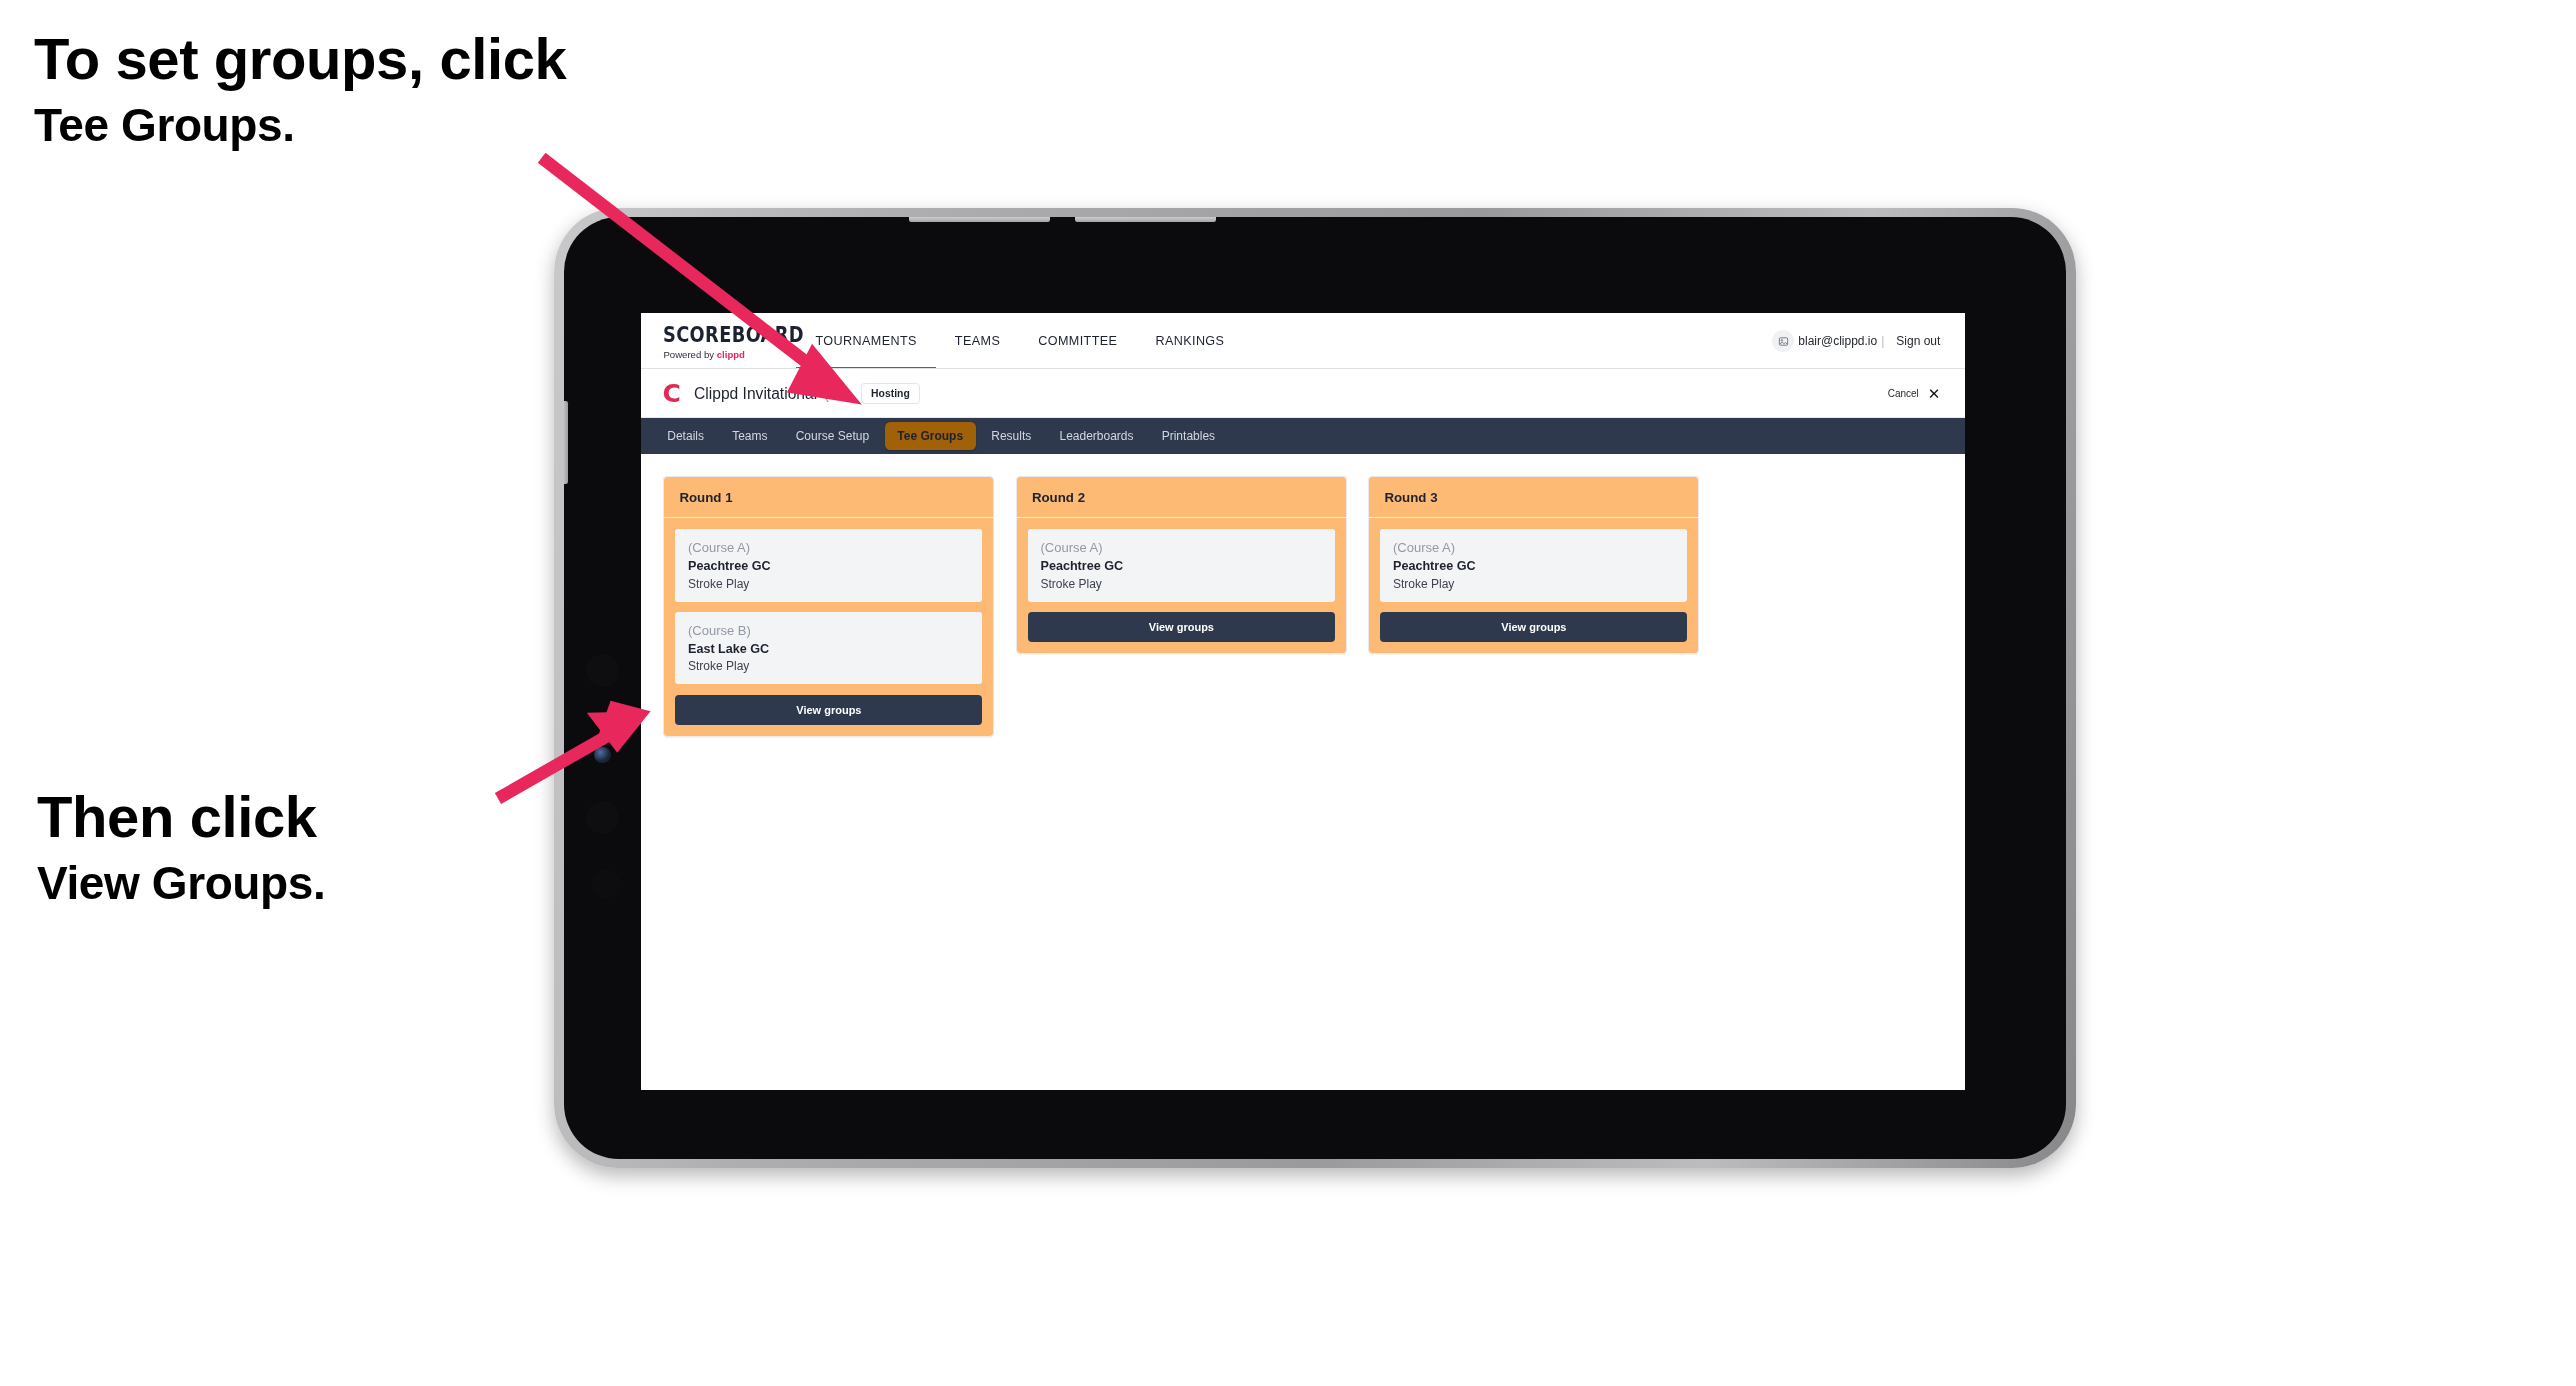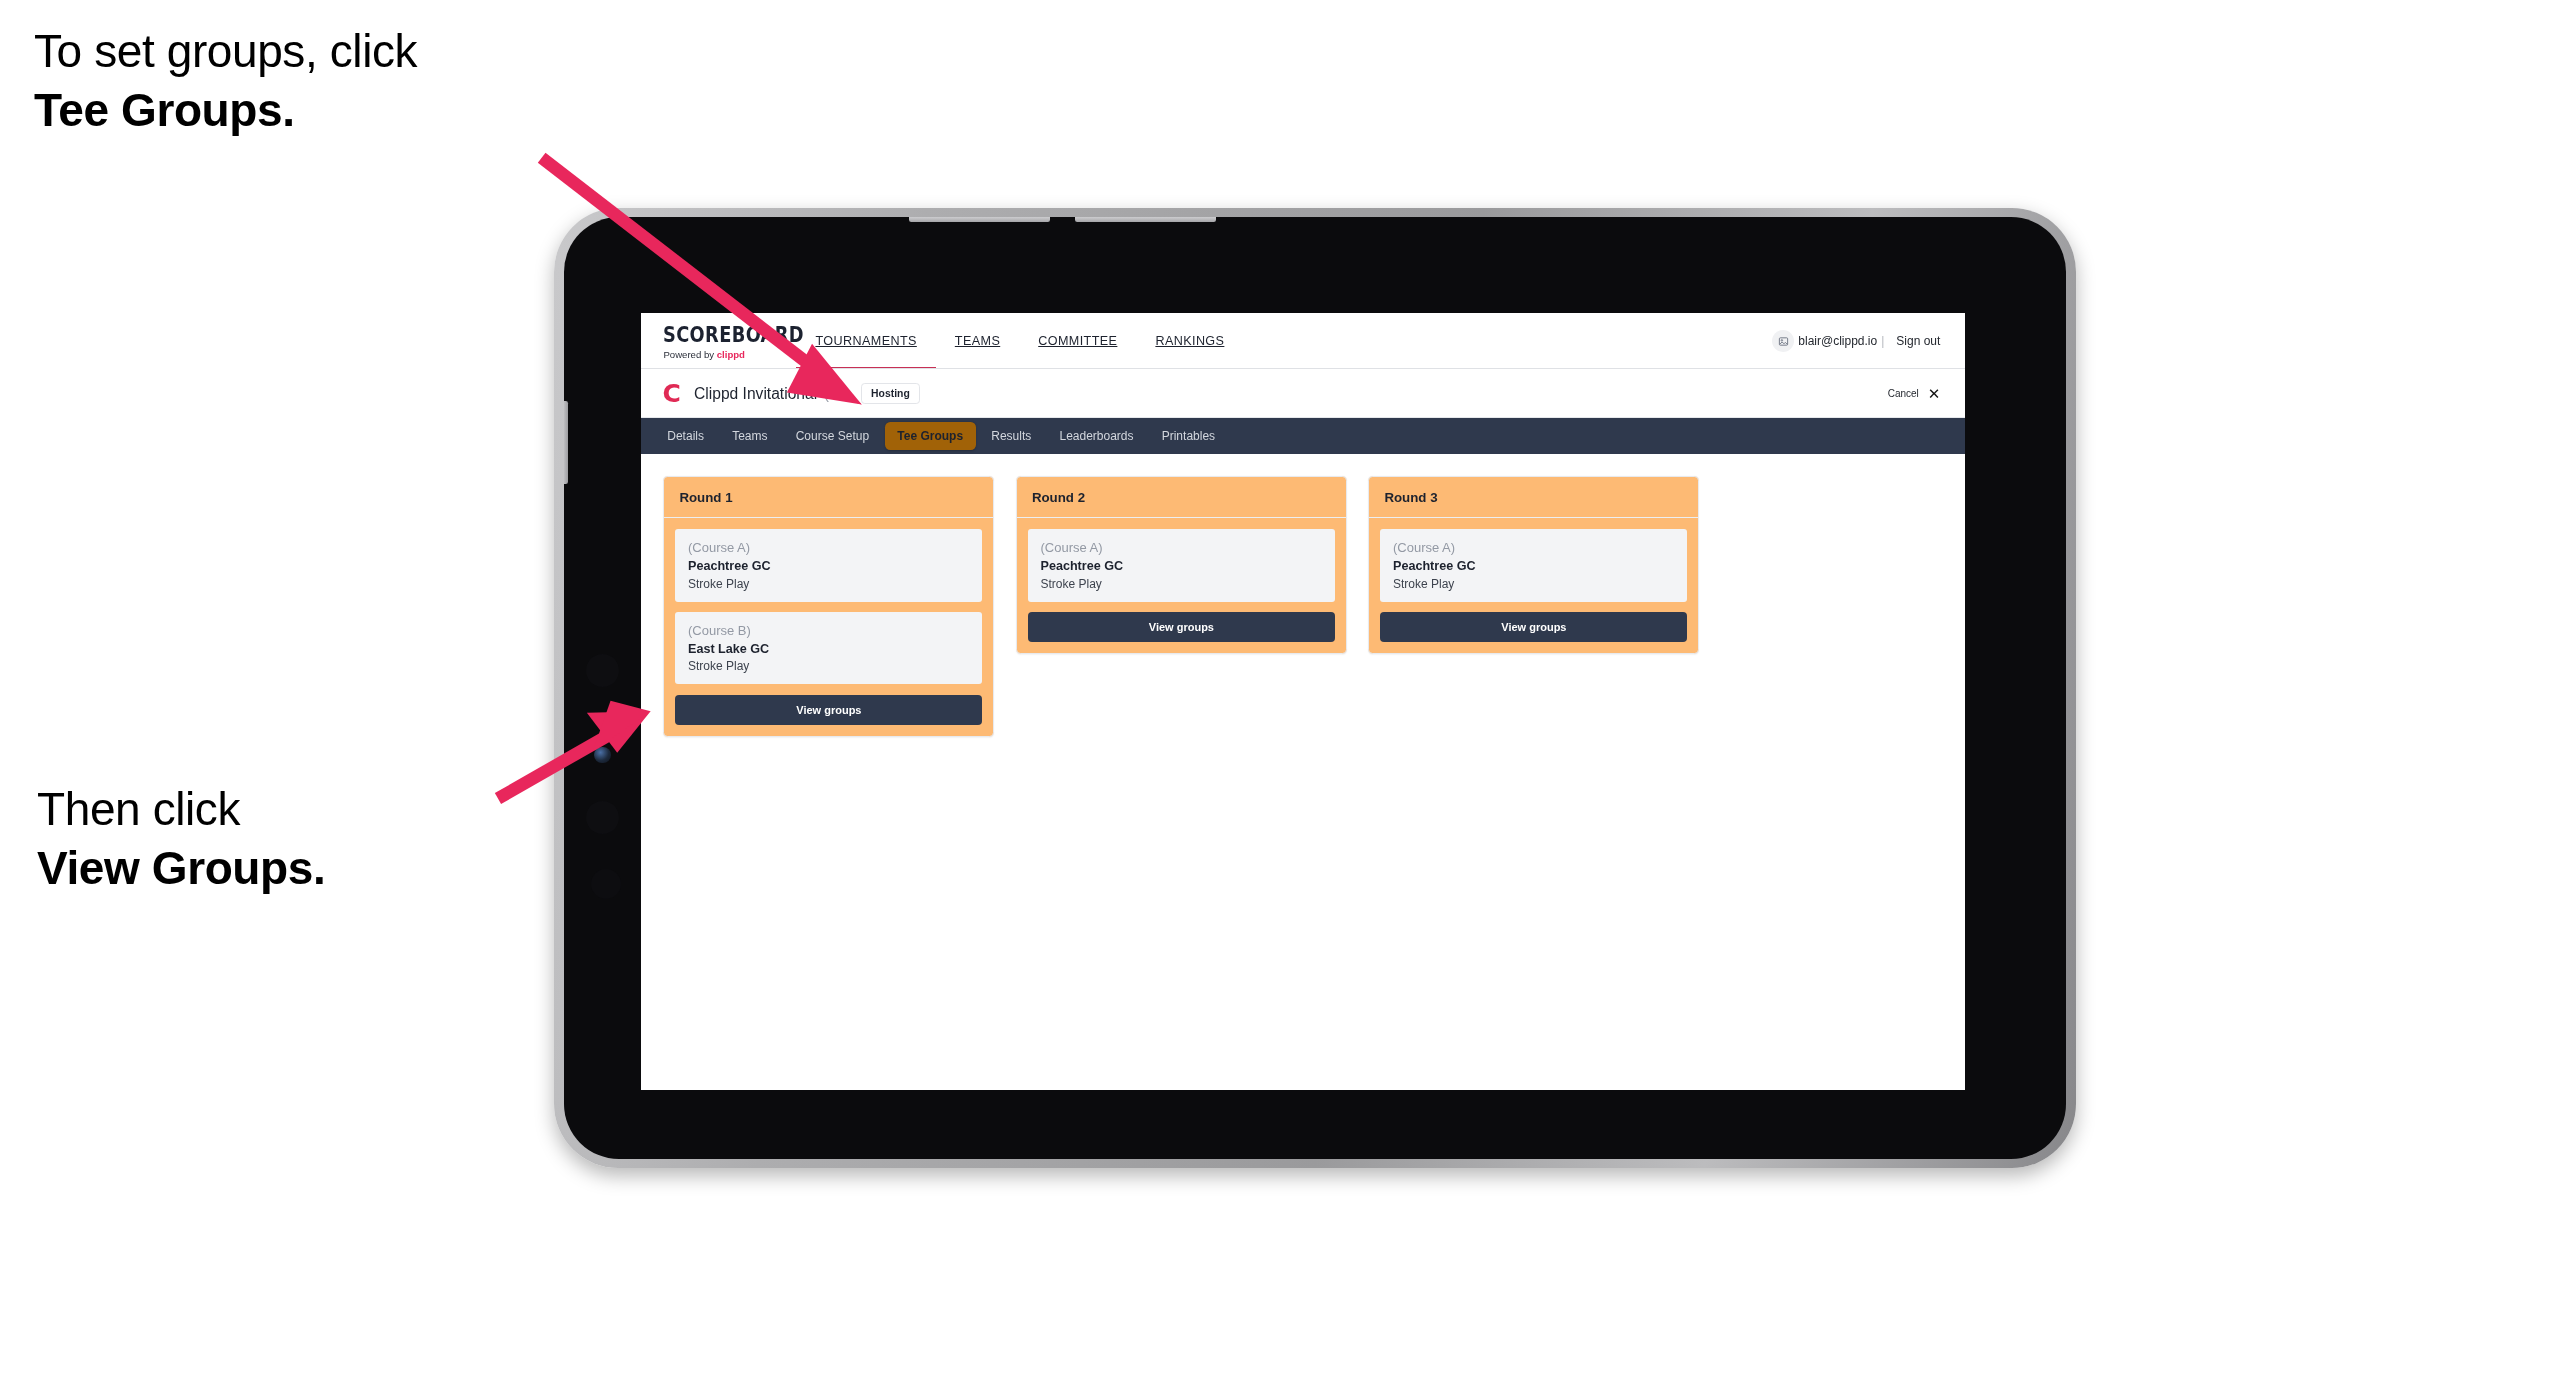--- a/index.html
+++ b/index.html
@@ -4,21 +4,21 @@
 <style>
   html,body{margin:0;padding:0;}
   body{
     width:2576px;height:1386px;background:#ffffff;
     font-family:"Liberation Sans", sans-serif;
     overflow:hidden;position:relative;
   }
 
   
   .caption{position:absolute;color:#000;line-height:1.28;}
-  .caption .line1{font-size:46px;font-weight:400;letter-spacing:-0.4px;}
+  .caption .line1{font-size:58px;font-weight:700;letter-spacing:-0.4px;}
   .caption .line2{font-size:46px;font-weight:700;letter-spacing:-0.4px;}
   #caption-top{left:34px;top:22px;}
   #caption-bottom{left:37px;top:780px;}
 
   
   .arrow-svg{position:absolute;left:0;top:0;width:2576px;height:1386px;pointer-events:none;}
 
   
   #tablet{
     position:absolute;left:554px;top:208px;width:1522px;height:960px;
@@ -51,21 +51,21 @@
 
   
   #topnav{height:56px;background:#fff;display:flex;align-items:center;position:relative;}
   #logo-block{width:111px;margin-left:22px;}
   #logo-word{font-size:21.5px;font-weight:700;color:#1c2230;letter-spacing:0.4px;
      font-family:"DejaVu Sans Condensed","Liberation Sans",sans-serif;transform:scaleX(0.92);
      transform-origin:left center;}
   #logo-sub{font-size:9.6px;color:#2b2f3a;margin-top:1.5px;white-space:nowrap;}
   #logo-sub b{color:#e8275c;font-weight:700;}
   .topnav-item{font-size:12.6px;color:#1d222e;letter-spacing:0.4px;padding:0 0 0 0;
-     margin:0 0 0 0;height:56px;display:flex;align-items:center;position:relative;text-decoration:underline;}
+     margin:0 0 0 0;height:56px;display:flex;align-items:center;position:relative;}
   .topnav-item .lbl{padding:0 19px;}
   .topnav-item.active::after{
     content:"";position:absolute;left:0;right:0;bottom:0;height:2.2px;background:#c73055;}
   #topnav-items{display:flex;margin-left:22px;}
   #topnav-right{margin-left:auto;display:flex;align-items:center;gap:4px;margin-right:25px;}
   #avatar{width:22px;height:22px;border-radius:50%;background:#f0f1f3;
      display:flex;align-items:center;justify-content:center;}
   #avatar svg{width:11px;height:11px;}
   #user-email{font-size:12px;color:#24282f;}
   #sep{font-size:12px;color:#b6b9bf;}

